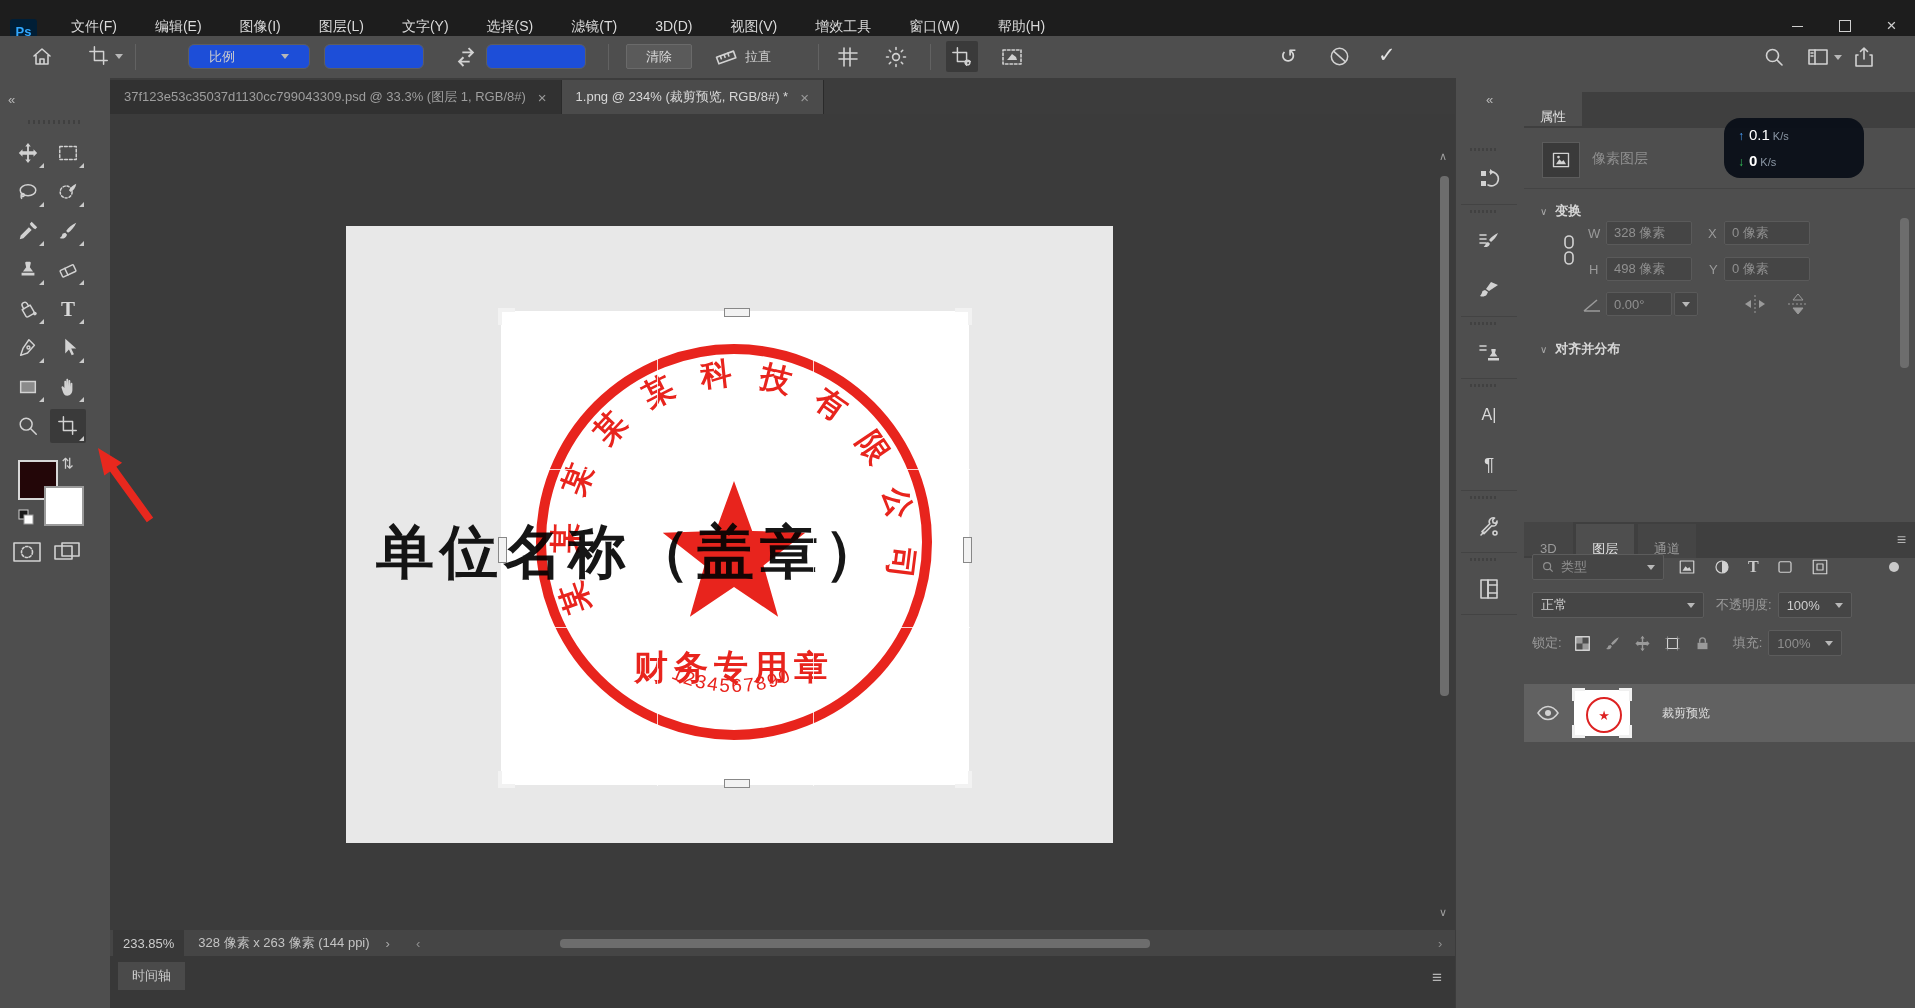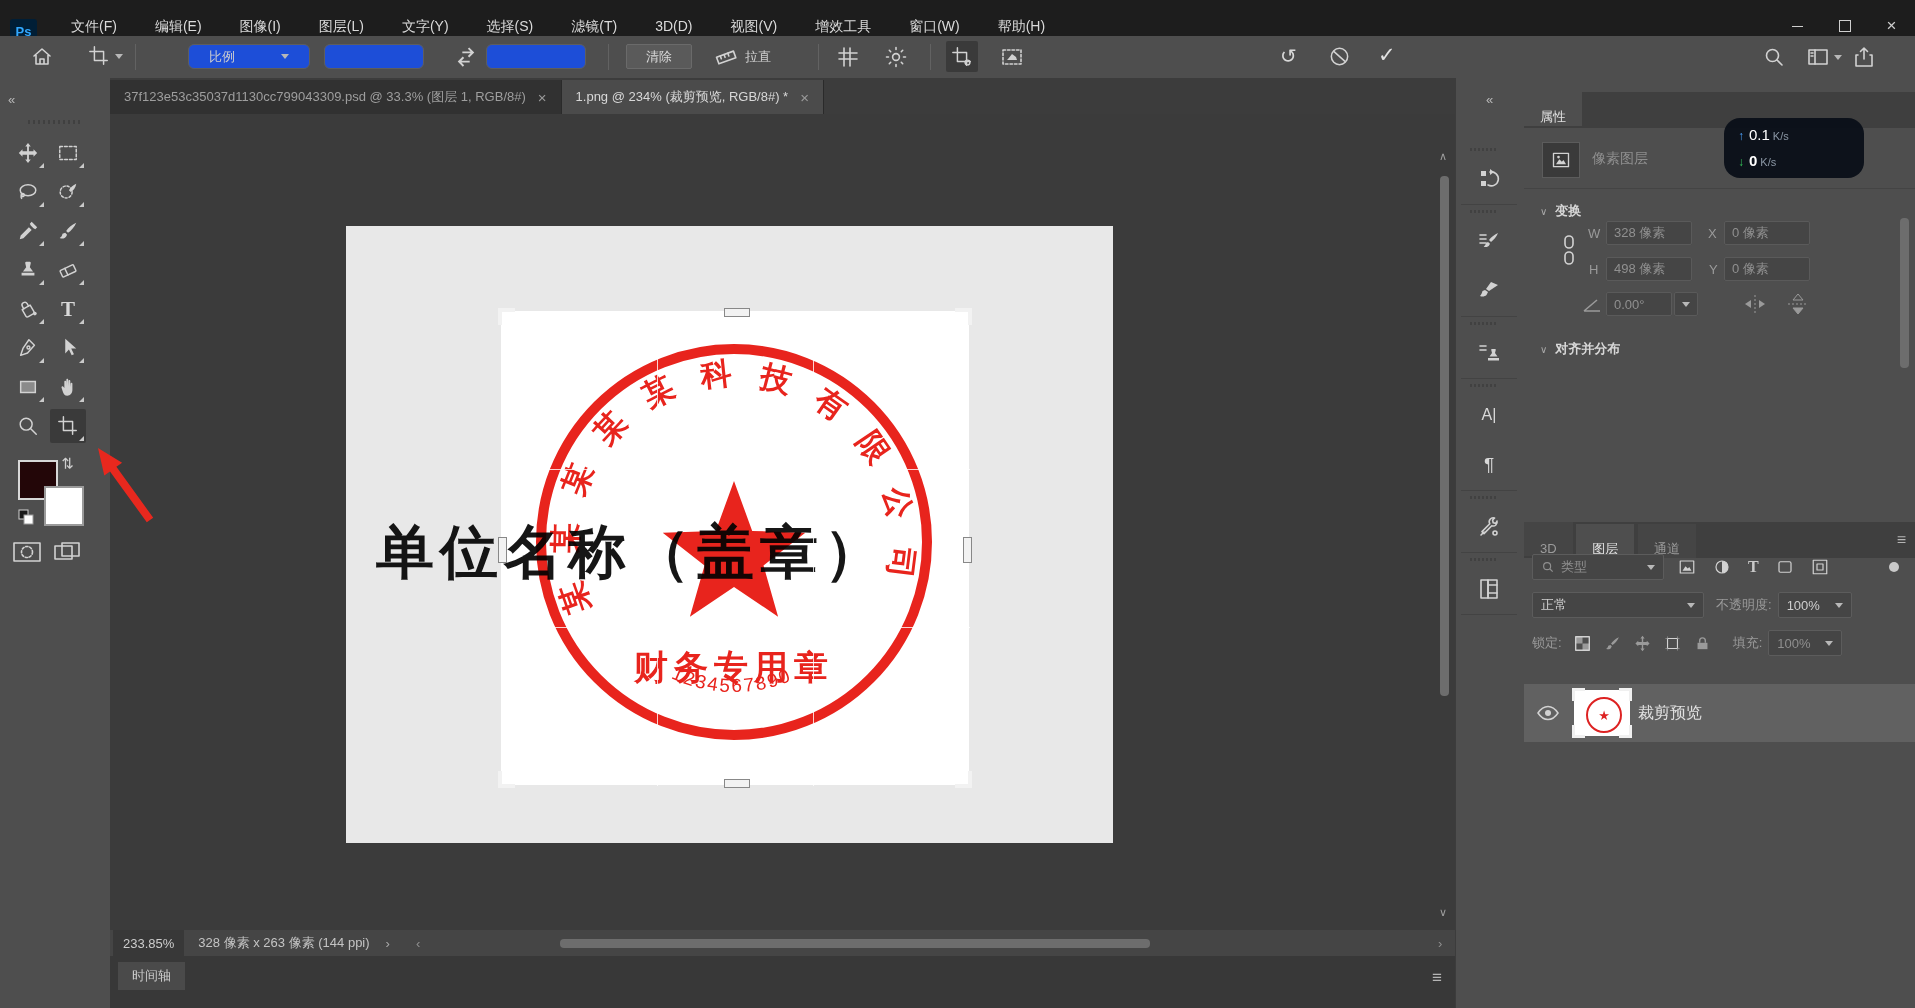--- a/index.html
+++ b/index.html
@@ -662,21 +662,21 @@
     </svg>
     <div class="thumb">
       <div style="position:absolute;left:50%;top:50%;width:32px;height:32px;margin:-16px 0 0 -16px;border:2px solid #d22;border-radius:50%;display:flex;align-items:center;justify-content:center;color:#d22;font-size:13px">
         <span>★</span>
       </div>
       <div class="b" style="left:-2px;top:-2px;border-left-width:3px;border-top-width:3px"></div>
       <div class="b" style="right:-2px;top:-2px;border-right-width:3px;border-top-width:3px"></div>
       <div class="b" style="left:-2px;bottom:-2px;border-left-width:3px;border-bottom-width:3px"></div>
       <div class="b" style="right:-2px;bottom:-2px;border-right-width:3px;border-bottom-width:3px"></div>
     </div>
-    <span style="margin-left:8px;color:#e0e0e0;font-size:16px">裁剪预览</span>
+    <span style="margin-left:32px;color:#e0e0e0;font-size:12px">裁剪预览</span>
   </div>
 
 </div>
 
 <div class="abs monitor">
   <div class="pill">
     <div class="pill-row" style="top:8px">
       <span style="color:#4da3ff;font-size:12px;margin-right:5px">↑</span>
       <span style="font-weight:normal;font-size:15px">0.1</span>
       <span style="color:#8b97a5;font-size:11px;margin-left:3px">K/s</span>

